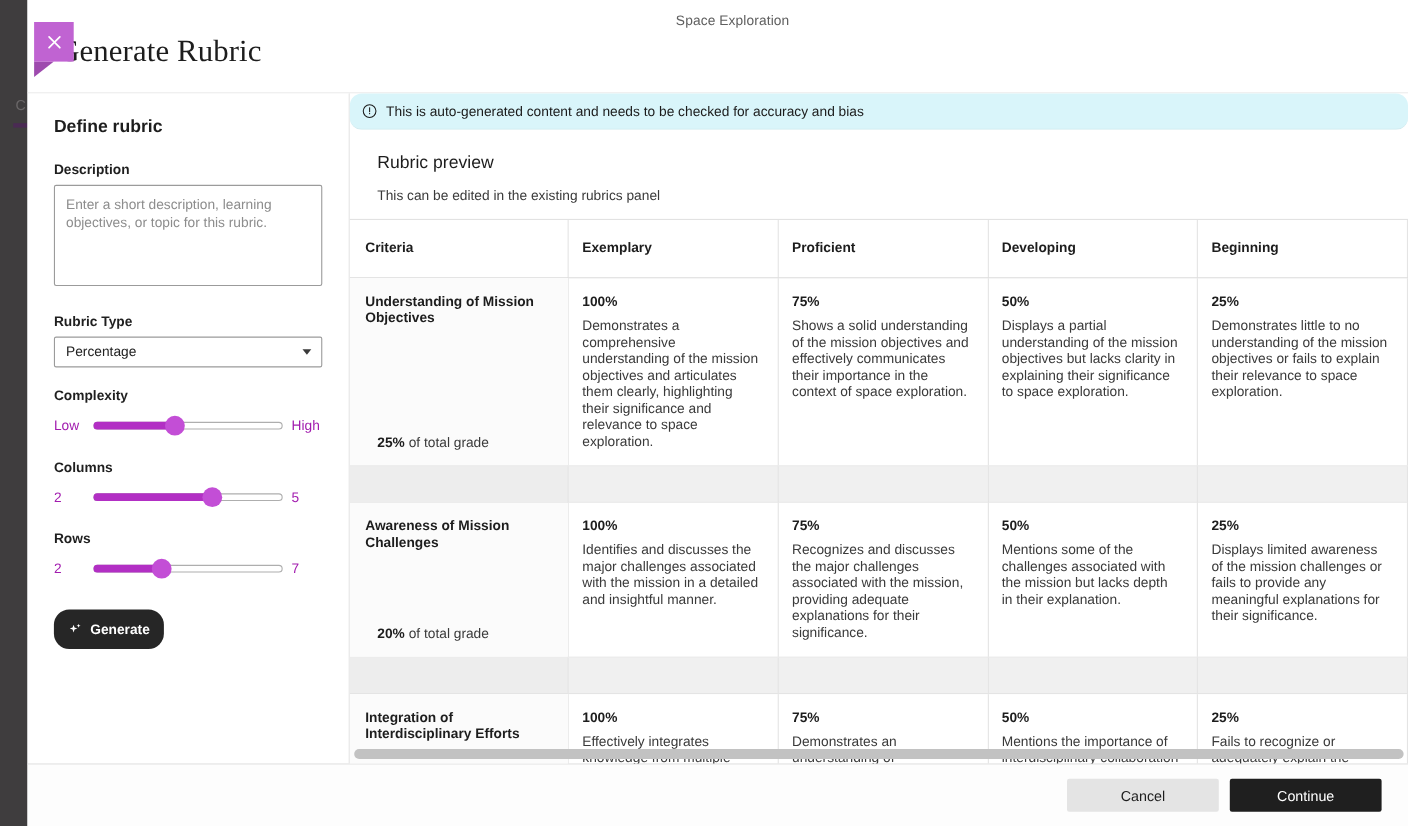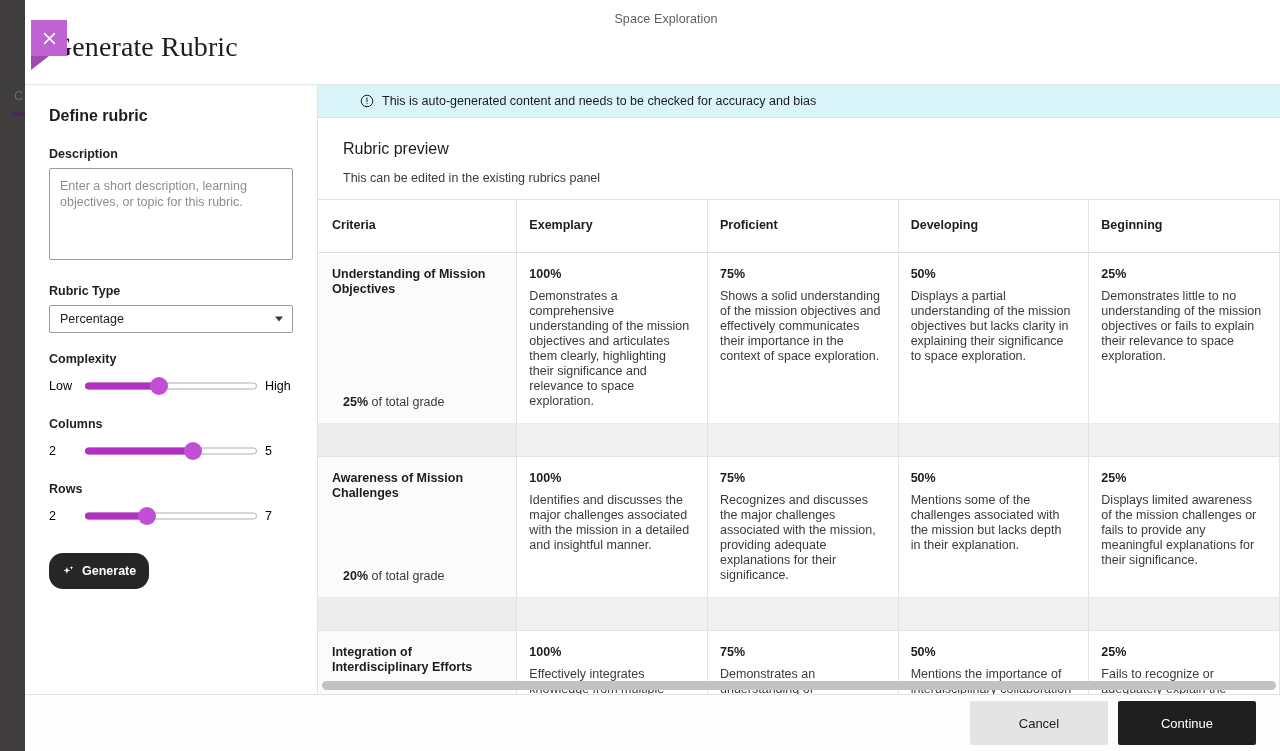--- a/index.html
+++ b/index.html
@@ -109,21 +109,21 @@
     border-left: 4px solid transparent;
     border-right: 4px solid transparent;
     border-top: 5px solid #3a3a3a;
   }
 
   .slider-row {
     display: flex; align-items: center; gap: 8px;
     height: 26px; margin-bottom: 18px;
   }
   .slider-end {
-    font-size: 12.5px; color: #000000; white-space: nowrap;
+    font-size: 12.5px; color: #a21caf; white-space: nowrap;
   }
   .slider-end.left { width: 28px; }
   .slider-end.right { width: 28px; text-align: left; }
   .slider-track {
     position: relative; flex: 1 1 auto; height: 18px;
   }
   .slider-rail {
     position: absolute; top: 50%; transform: translateY(-50%);
     left: 0; right: 0; height: 7px;
     border: 1px solid #aeaeae; border-radius: 4px; background: #fff;
@@ -151,22 +151,23 @@
 
   
   #right-panel {
     flex: 1 1 auto; min-width: 0;
     display: flex; flex-direction: column; background: #fff;
   }
   #notice-bar {
     flex: 0 0 33px; height: 33px;
     background: #d9f5fa;
     display: flex; align-items: center; gap: 8px;
-    padding: 0 42px;
+    padding: 0 11px;
     border-bottom: 1px solid #cfe9ee;
+    border-radius: 11px;
   }
   #notice-text { font-size: 12.5px; color: #1b1b1b; }
 
   #preview-head { padding: 22px 25px 14px 25px; }
   #preview-title {
     font-size: 16px; color: #1d1d1d; font-weight: 400;
     margin-bottom: 13px;
   }
   #preview-sub { font-size: 12.5px; color: #3a3a3a; }
 
@@ -230,21 +231,21 @@
 
   
   #modal-footer {
     flex: 0 0 57px; height: 57px;
     border-top: 1px solid #e2e2e2;
     background: #fdfdfd;
     display: flex; align-items: center; justify-content: flex-end;
     gap: 10px; padding-right: 24px;
   }
   .footer-btn {
-    height: 44px; min-width: 138px;
+    height: 30px; min-width: 138px;
     font-family: "Liberation Sans", sans-serif;
     font-size: 13px; border: none; border-radius: 2px; cursor: pointer;
   }
   #cancel-button { background: #e4e4e4; color: #1d1d1d; }
   #continue-button { background: #1f1f1f; color: #fff; }
 </style>
 </head>
 <body>
 
 <div id="backdrop">

